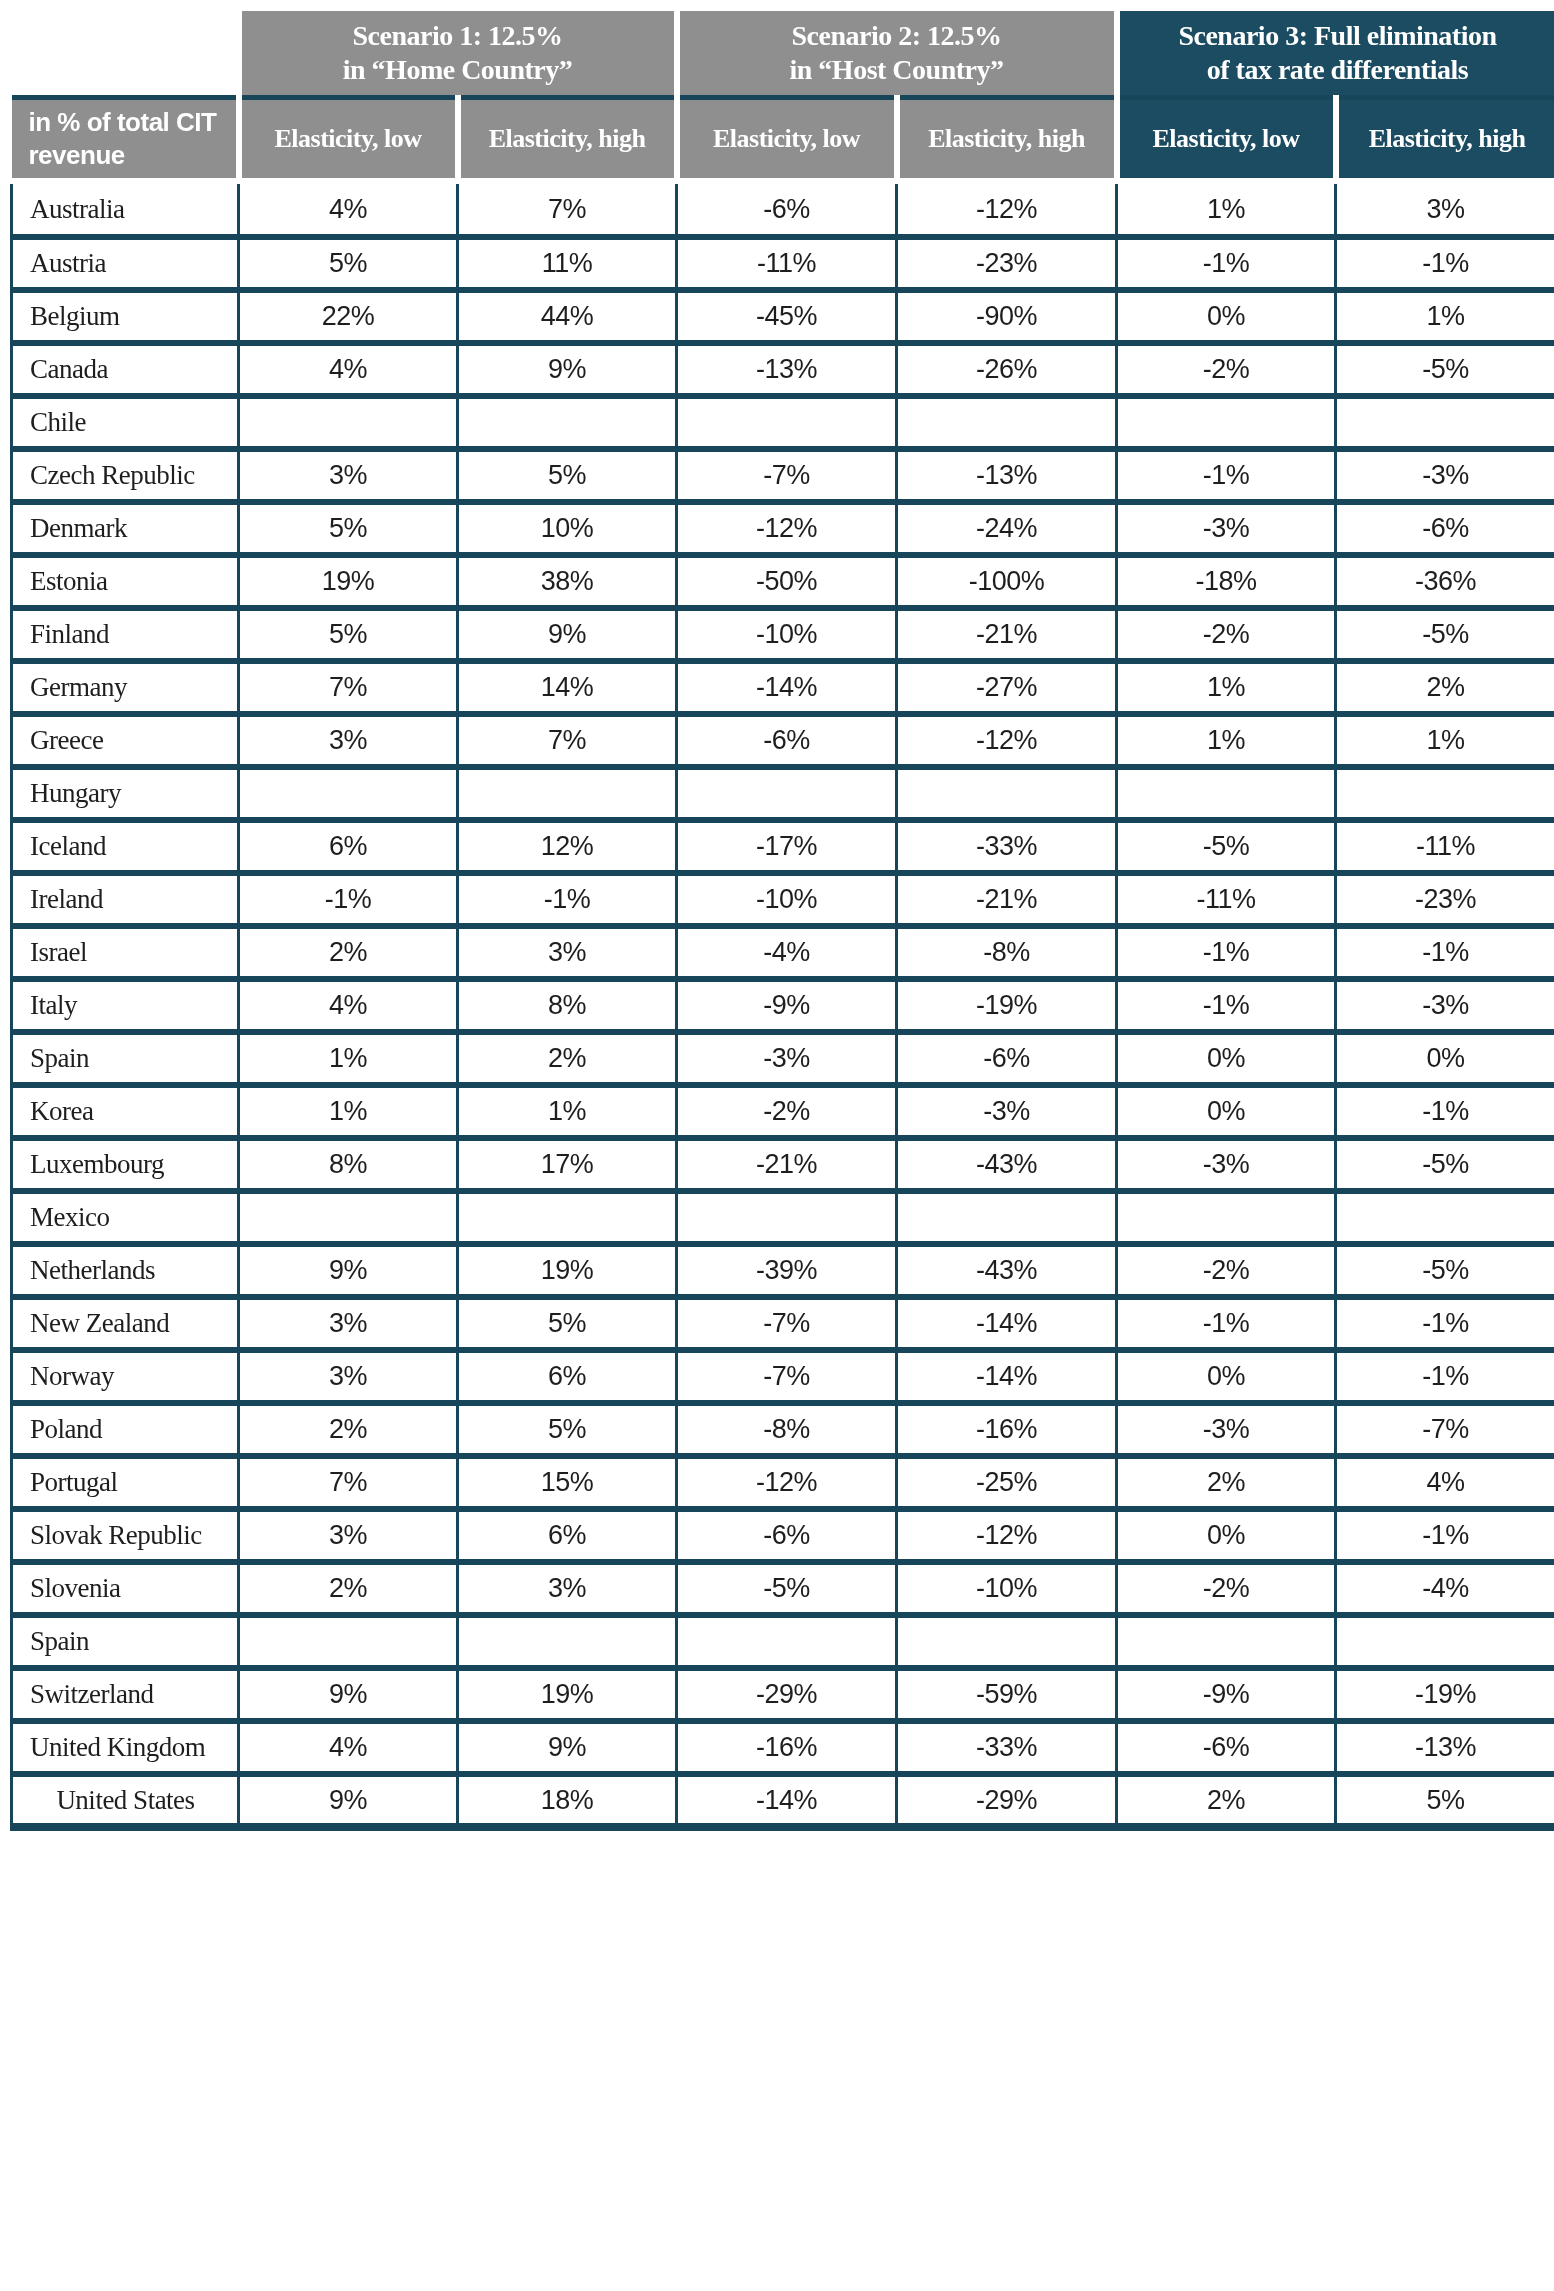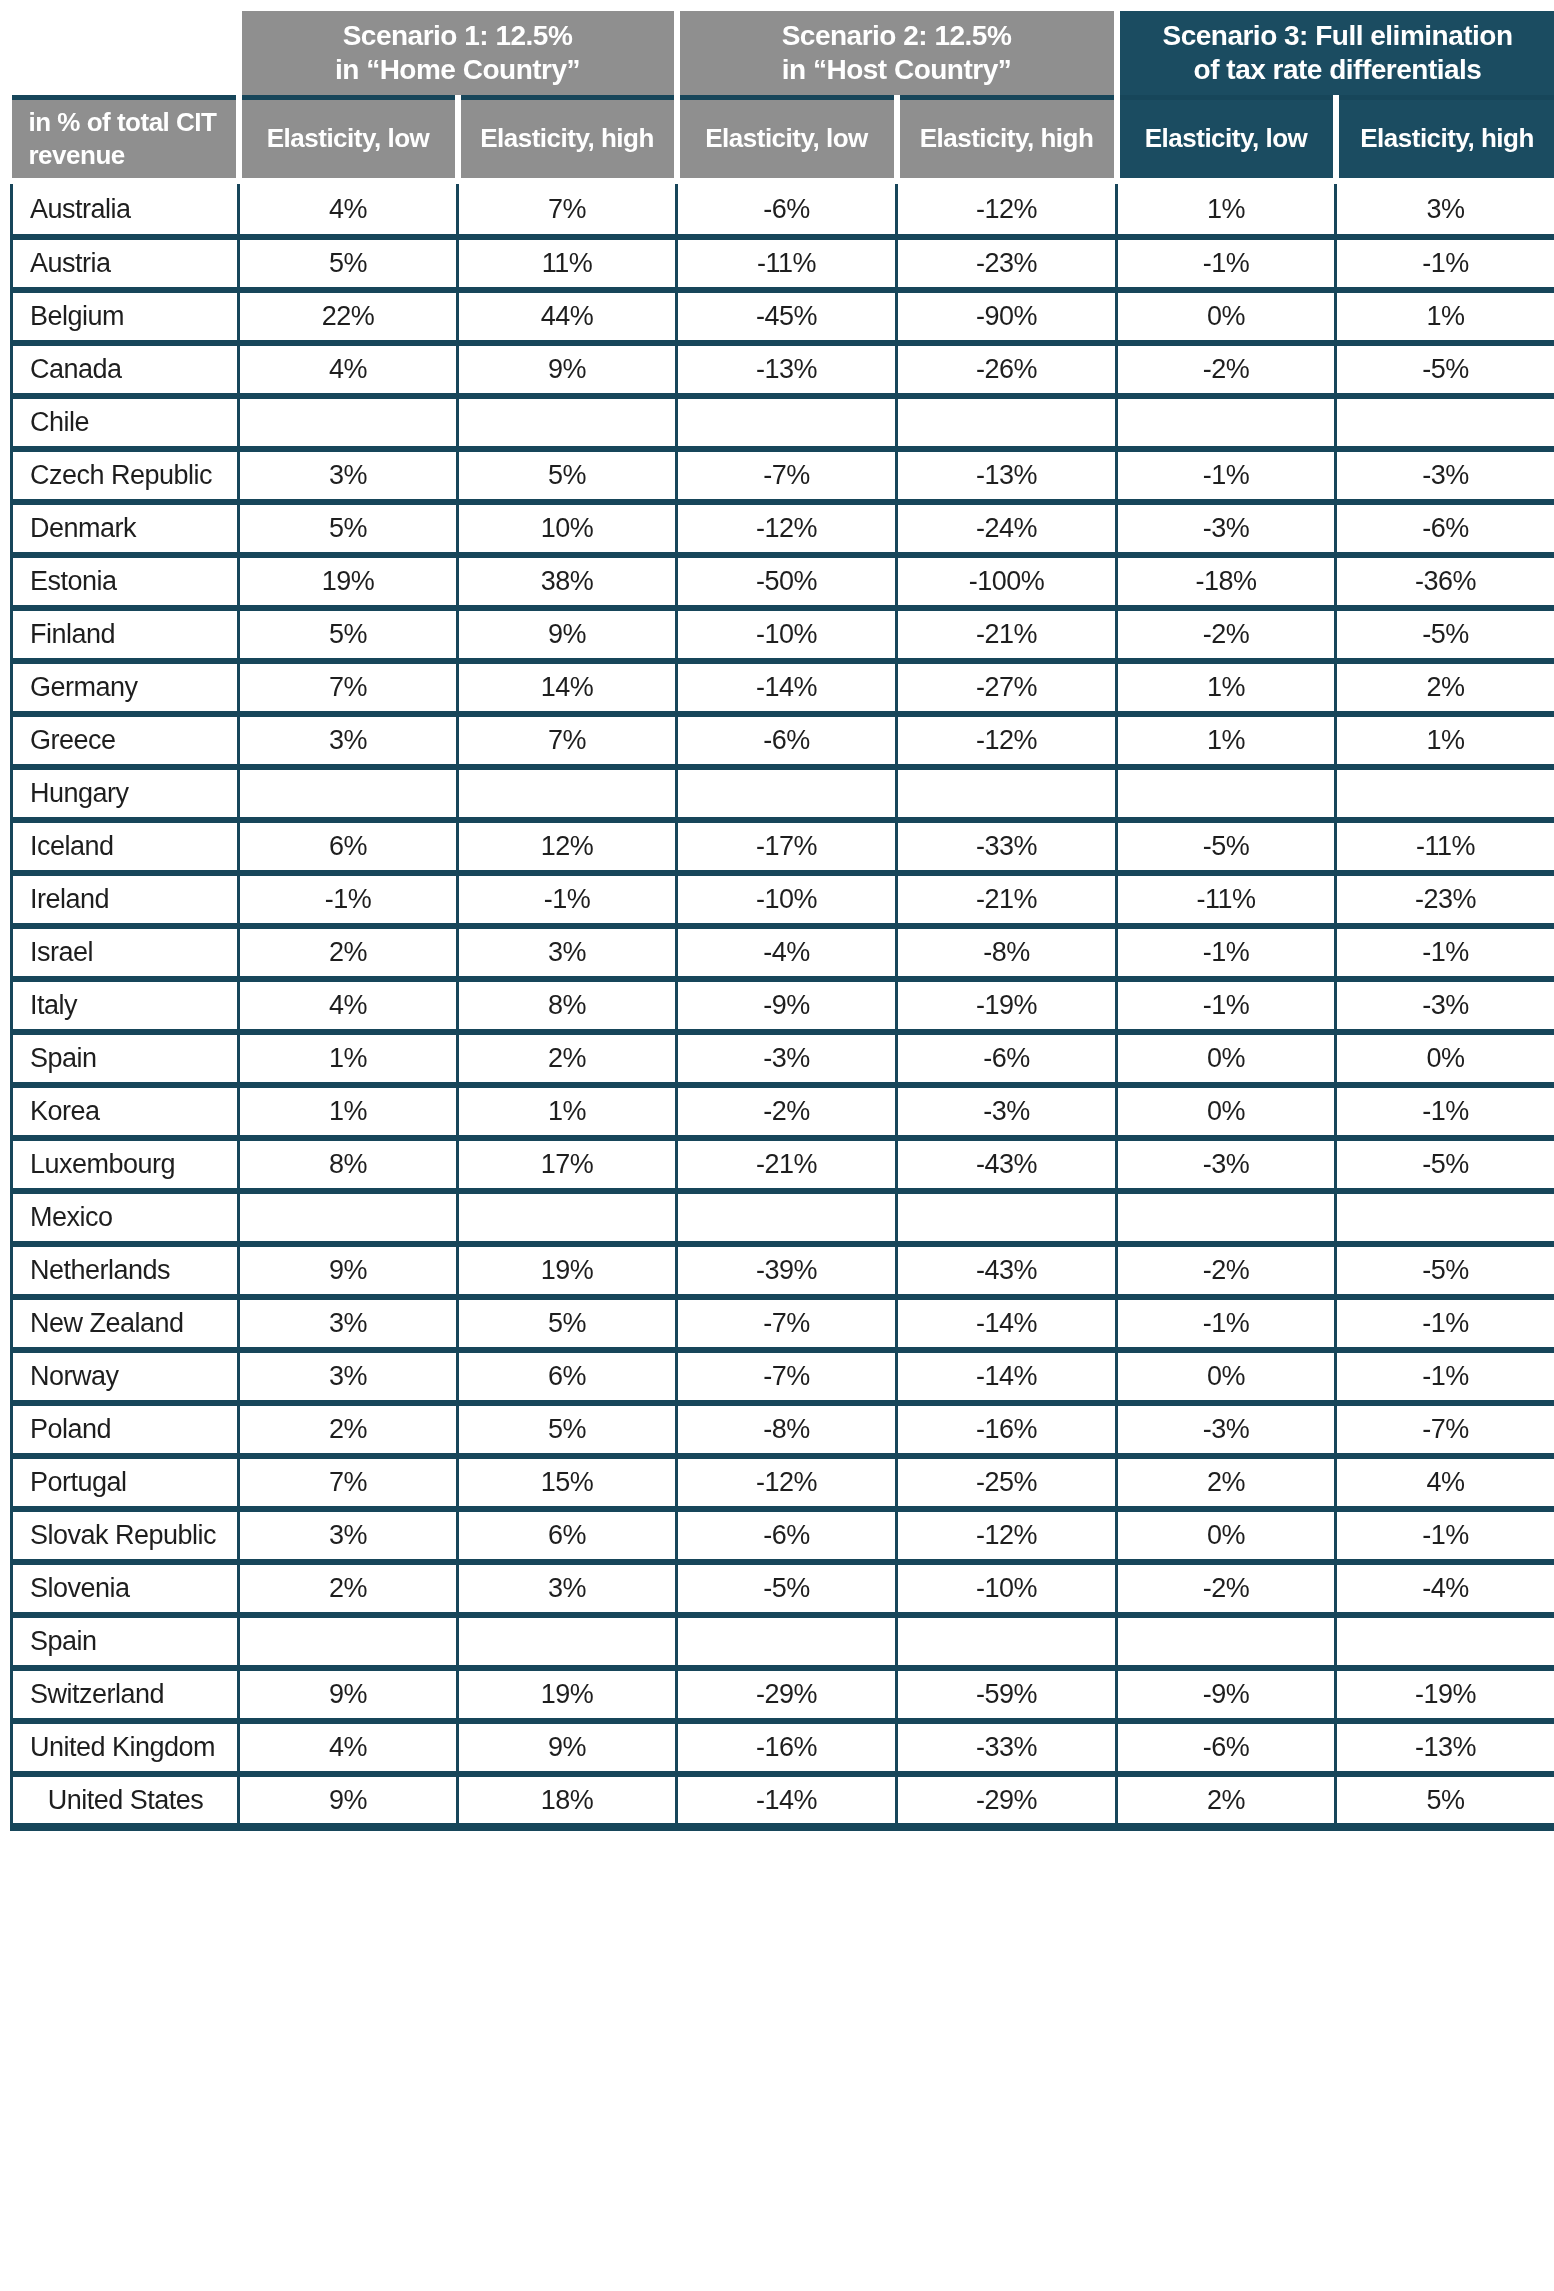--- a/index.html
+++ b/index.html
@@ -34,21 +34,21 @@
     font-size: 28px;
     line-height: 1.2;
     padding: 0 12px;
     text-wrap: balance;
     border-bottom: 5px solid var(--border-teal, #17465a);
   }
   th.corner {
     background: #ffffff;
     border-bottom: 5px solid var(--border-teal, #17465a);
   }
-  th.gapL { border-left: 6px solid #ffffff; }
+  th.gapL { border-left: 6px solid #ffffff; font-family: Liberation Serif, serif; }
 
   tr.elasticity-row th {
     height: 81px;
     font-size: 26px;
   }
   th.rowlabel {
     text-align: left;
     padding: 0 14px 0 17px;
     font-size: 27px;
     line-height: 1.25;
@@ -66,20 +66,21 @@
     background: #ffffff;
     color: #1e1e1e;
     font-size: 27px;
     letter-spacing: -0.5px;
     vertical-align: middle;
     line-height: 1.2;
   }
   td.country {
     text-align: left;
     padding: 6px 16px 6px 17px;
+    font-family: Liberation Serif, serif;
   }
   td.val { text-align: center; padding: 6px 4px; }
   tbody tr:last-child td { border-bottom-width: 8px; text-align: center; }
 </style>
 </head>
 <body>
 
 <div class="wrap">
   <table class="cit">
     <colgroup>

